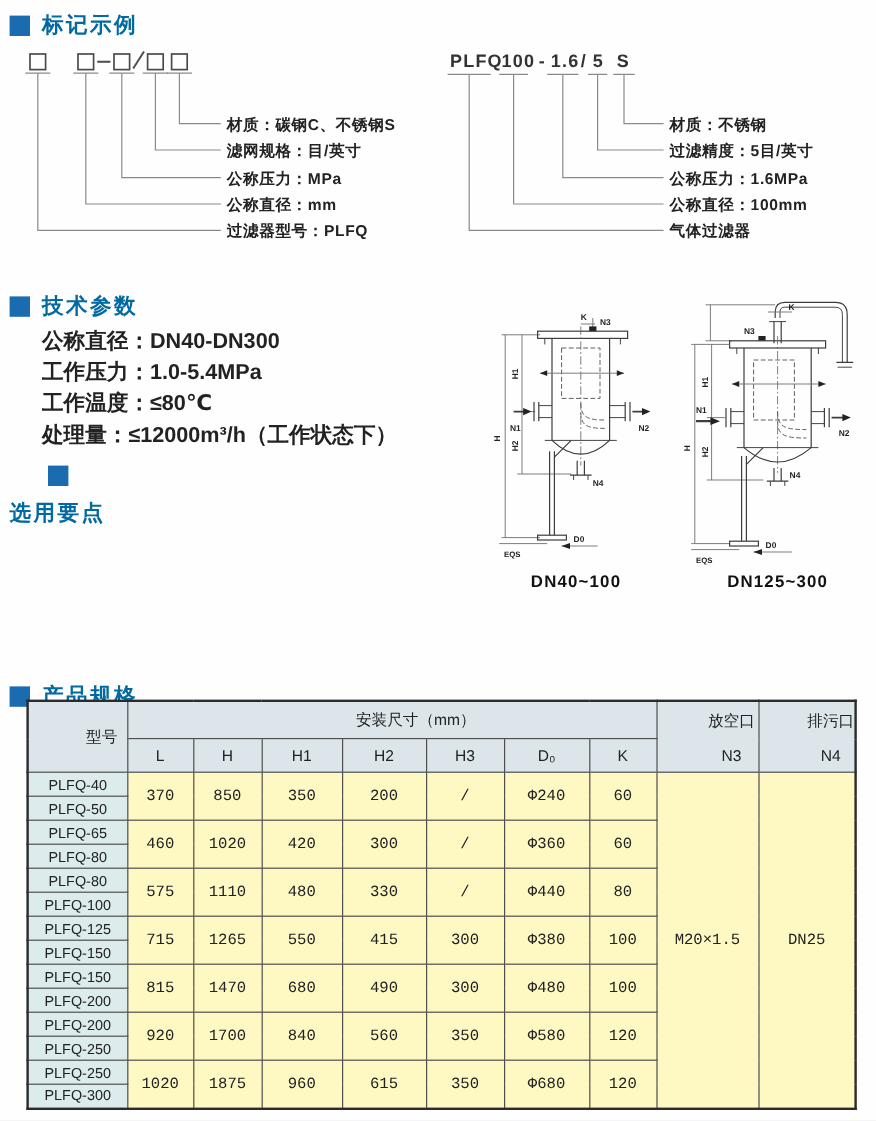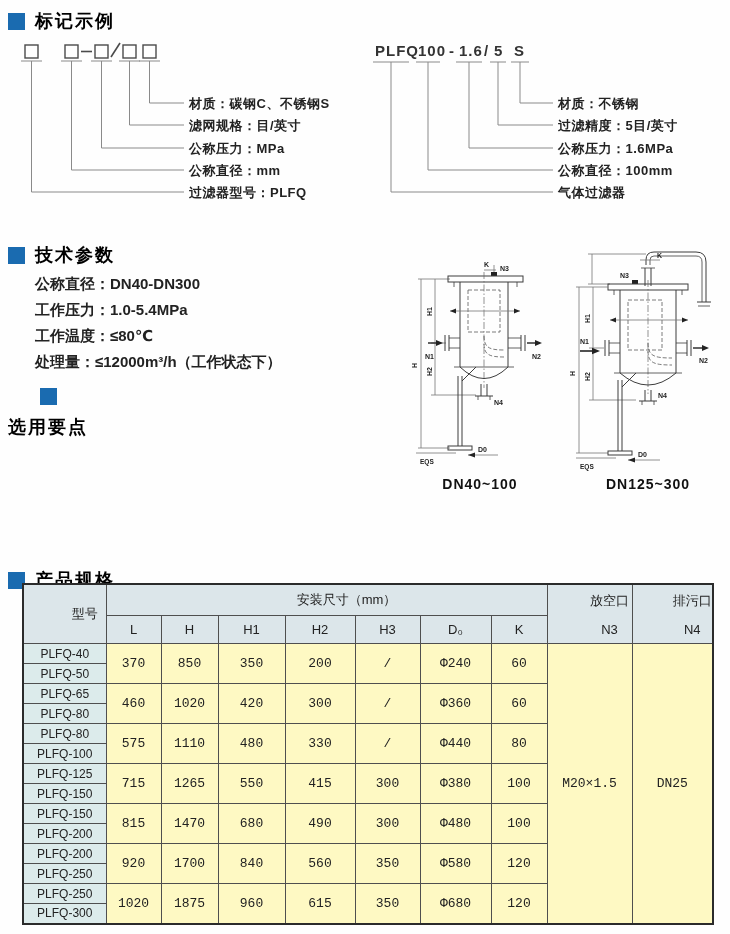--- a/index.html
+++ b/index.html
@@ -4,39 +4,39 @@
 <style>
   html,body{margin:0;padding:0;background:#e8e8e8;}
   .page{
     position:relative;width:730px;height:934px;background:#fefefe;
     font-family:"Liberation Sans","DejaVu Sans",sans-serif;color:#1c1c1c;
     overflow:hidden;margin:0 auto;
   }
   
   .sec-head{position:absolute;left:8px;display:flex;align-items:center;gap:10px;}
   .bullet{width:17px;height:17px;background:var(--accent,#1a6bb0);flex:0 0 auto;}
-  .sec-title{margin:0;font-size:18px;font-weight:bold;letter-spacing:2px;color:#000000;}
+  .sec-title{margin:0;font-size:18px;font-weight:bold;letter-spacing:2px;color:#0369a1;}
   
   .mark-svg{position:absolute;}
   .mk-box{fill:none;stroke:#4a4a4a;stroke-width:1.4;}
   .mk-line{stroke:#8a8a8a;stroke-width:1;fill:none;}
   .mk-label{font-size:13px;font-weight:600;fill:#222;letter-spacing:0.5px;}
   .mk-code{font-size:15px;font-weight:700;fill:#333;letter-spacing:1px;}
   
   .draw-svg{position:absolute;}
   .v{stroke:#3d3d3d;stroke-width:1;fill:none;}
   .vt{stroke:#3d3d3d;stroke-width:0.8;fill:none;}
   .dim{stroke:#777;stroke-width:0.8;fill:none;}
   .dash{stroke:#5a5a5a;stroke-width:0.8;fill:none;stroke-dasharray:4 2;}
   .cline{stroke:#666;stroke-width:0.7;fill:none;stroke-dasharray:7 2 1.5 2;}
   .arrow{fill:#222;stroke:none;}
   .d-label{font-size:7px;fill:#222;font-weight:600;}
   .d-caption{font-size:14px;font-weight:600;fill:#111;letter-spacing:1px;}
   
-  .tech-list{position:absolute;left:35px;top:271px;font-size:15px;line-height:26px;color:#222;font-weight:600;}
+  .tech-list{position:absolute;left:35px;top:271px;font-size:18px;line-height:26px;color:#222;font-weight:600;}
   .sel-text{position:absolute;left:8px;top:412px;width:390px;font-size:13.5px;line-height:26px;color:#222;font-weight:600;}
   .sel-text p{margin:0;text-indent:2em;}
   
   .spec-table{
     position:absolute;left:22px;top:583px;width:690px;
     border-collapse:collapse;table-layout:fixed;font-size:13px;color:#222;
     border:2px solid #2b2b2b;
   }
   .spec-table th,.spec-table td{border:1px solid #4f4f4f;padding:0;text-align:center;vertical-align:middle;}
   .spec-table thead th{background:var(--hdrbg,#dce6ea);font-weight:500;}

